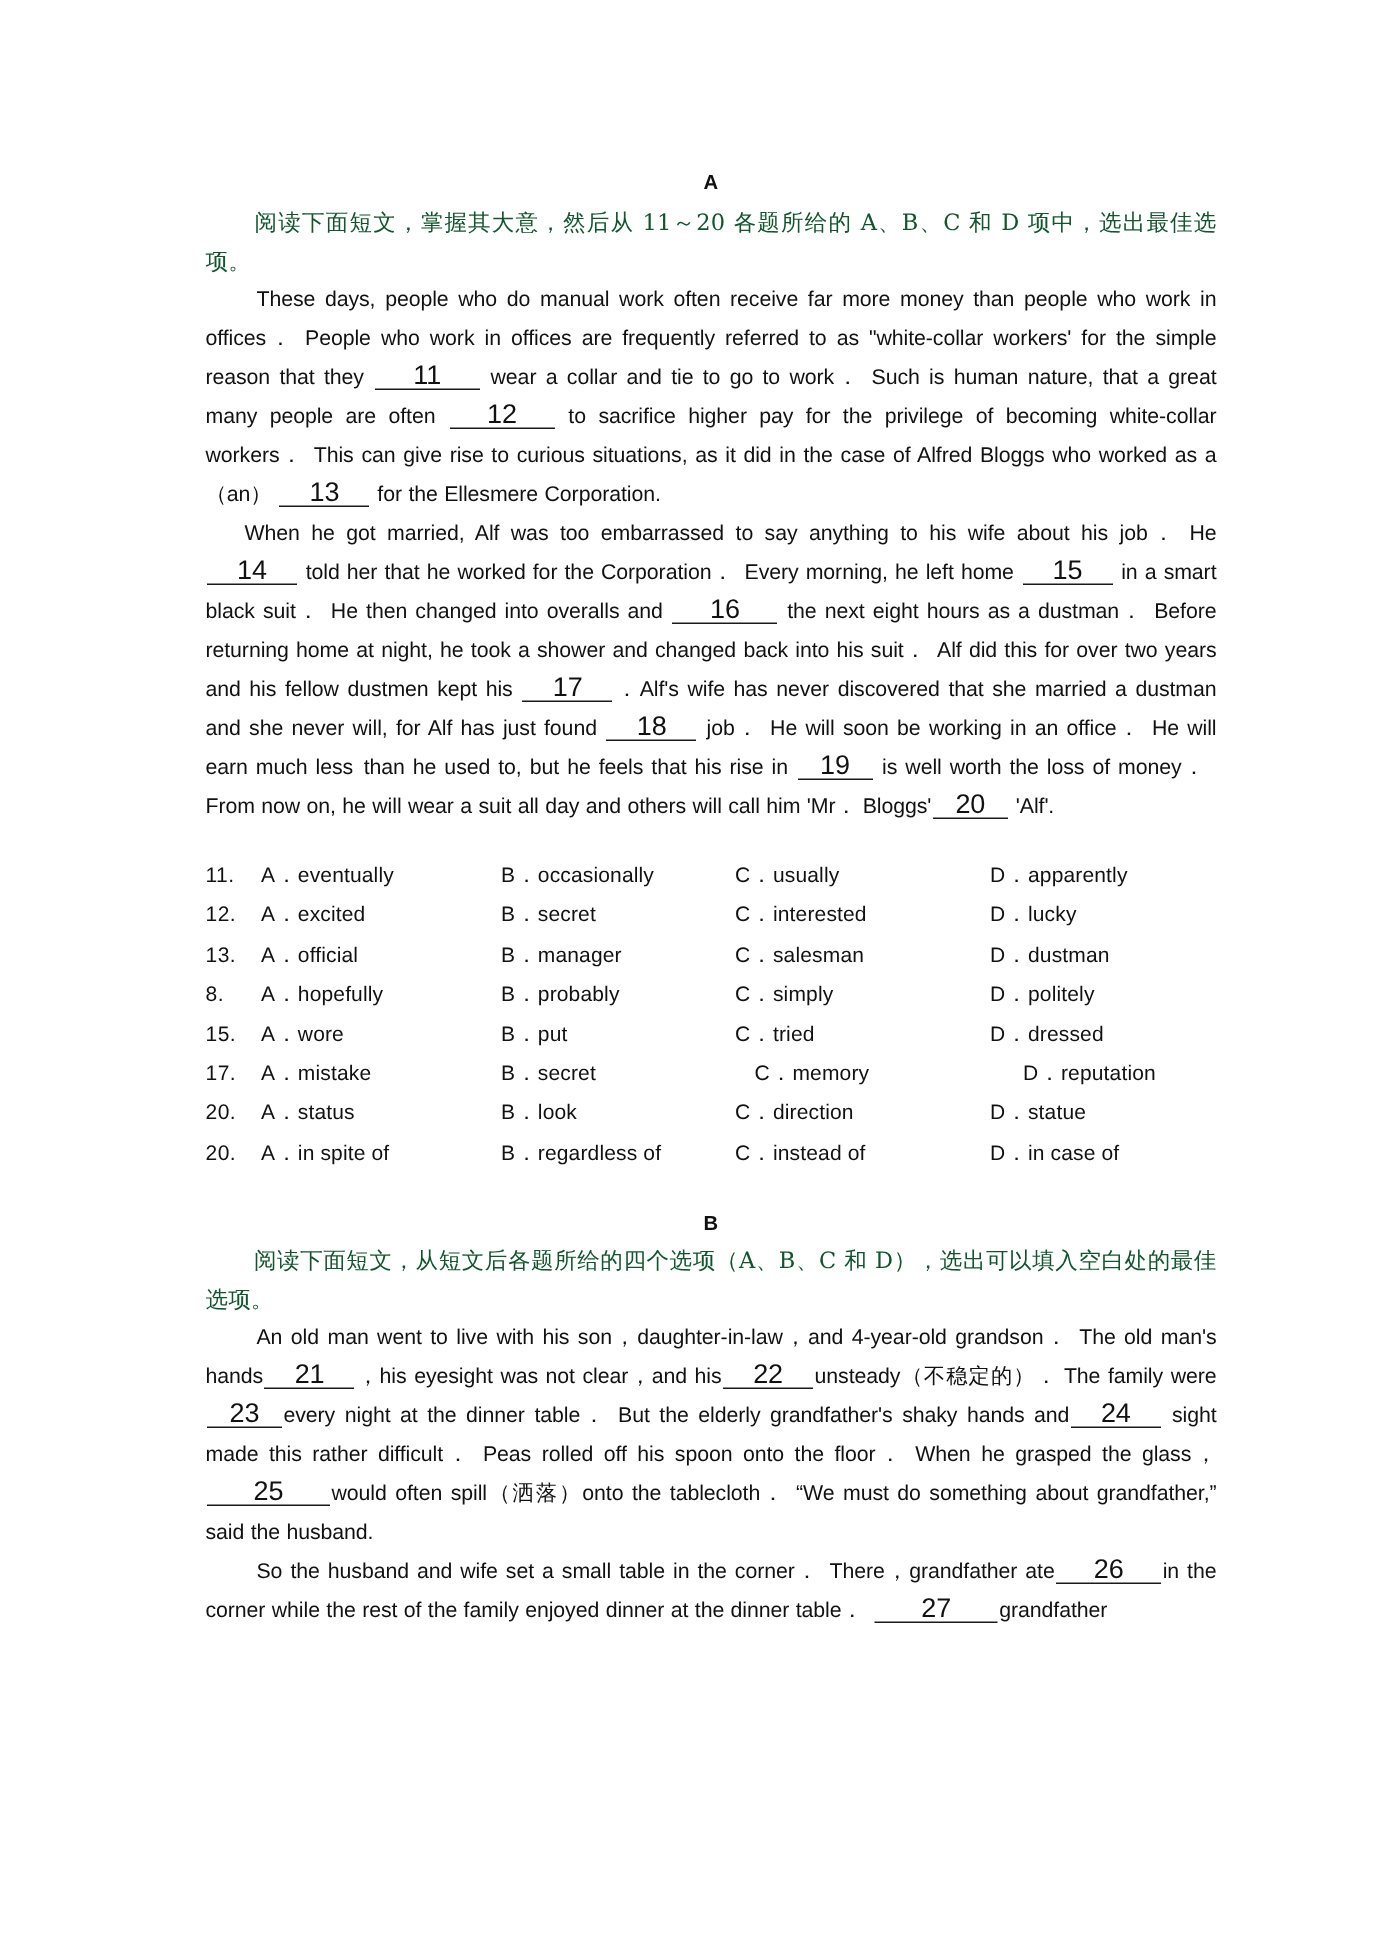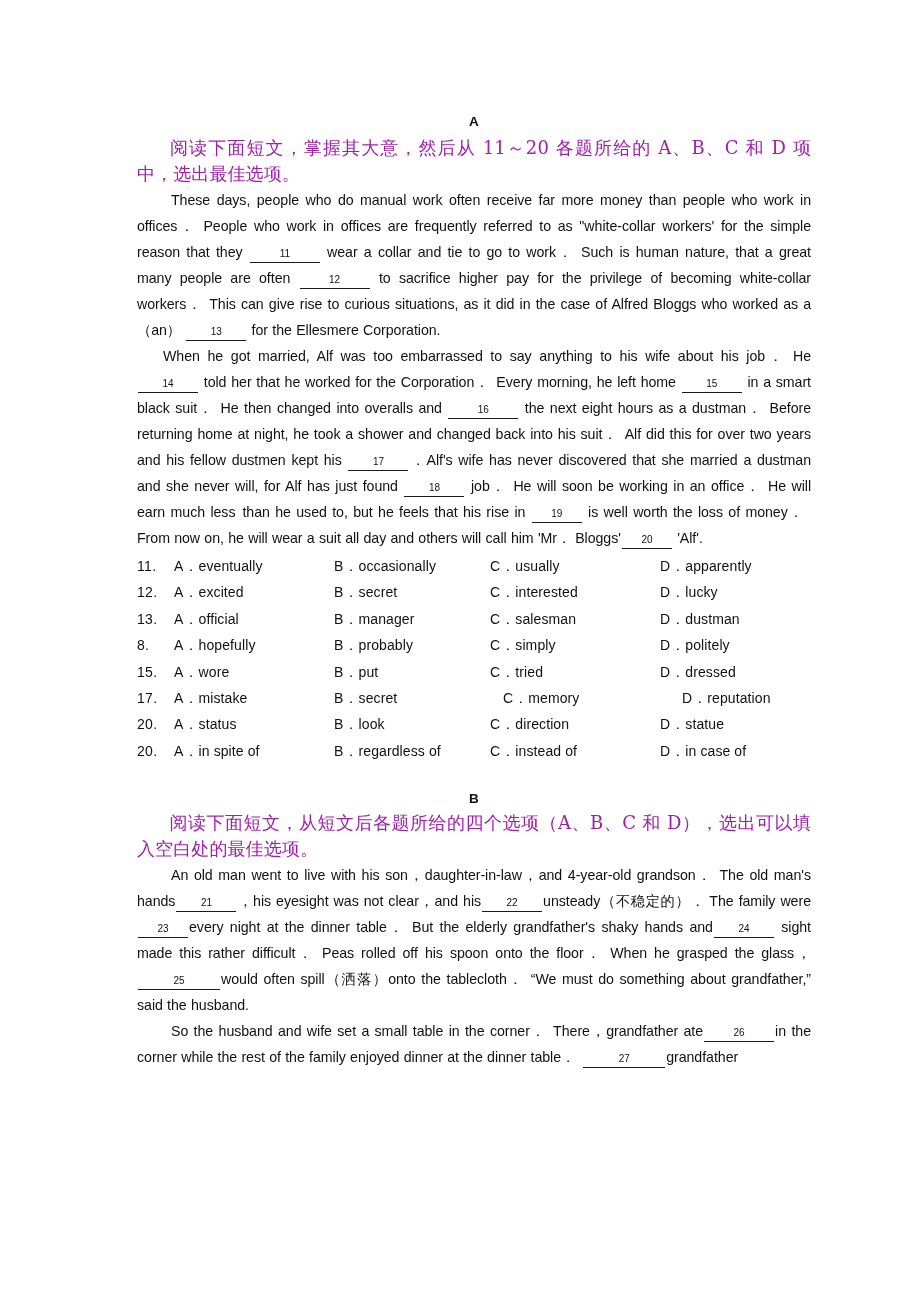--- a/index.html
+++ b/index.html
@@ -37,23 +37,23 @@
     font-size: 13.5px;
     letter-spacing: 0.4px;
     line-height: 17px;
     margin: 0 0 5px 0;
     color: #111;
   }
 
   
   .cn-para {
     font-family: "DejaVu Serif", "Liberation Serif", serif;
-    font-size: 18px;
+    font-size: 15px;
     line-height: 26px;
-    color: #a21caf;
+    color: #14532d;
     text-align: justify;
     text-justify: inter-ideograph;
     margin: 0;
     letter-spacing: 0.1px;
   }
   .cn-para .ind { display: inline-block; width: 32px; }
 
   
   .en-para {
     font-family: "Liberation Sans", sans-serif;
@@ -73,34 +73,34 @@
   
   .gap { display: inline-block; width: 7px; }
   .gap-s { display: inline-block; width: 4px; }
 
   
   .blank {
     display: inline-block;
     border-bottom: 1.3px solid #1a1a1a;
     text-align: center;
     font-family: "Liberation Sans", sans-serif;
-    font-size: 10px;
+    font-size: 18px;
     line-height: 17px;
     vertical-align: baseline;
     padding: 0 2px;
     margin: 0 1px;
   }
   .blank.w-sm { min-width: 46px; }
   .blank.w-md { min-width: 56px; }
   .blank.w-lg { min-width: 66px; }
   .blank.w-xl { min-width: 78px; }
 
   
   .options {
-    margin-top: 2px;
+    margin-top: 19px;
     margin-bottom: 0;
   }
   .opt-row {
     position: relative;
     height: 26.4px;
     font-family: "Liberation Sans", sans-serif;
     font-size: 14px;
     line-height: 26.4px;
     color: #111;
     white-space: nowrap;

